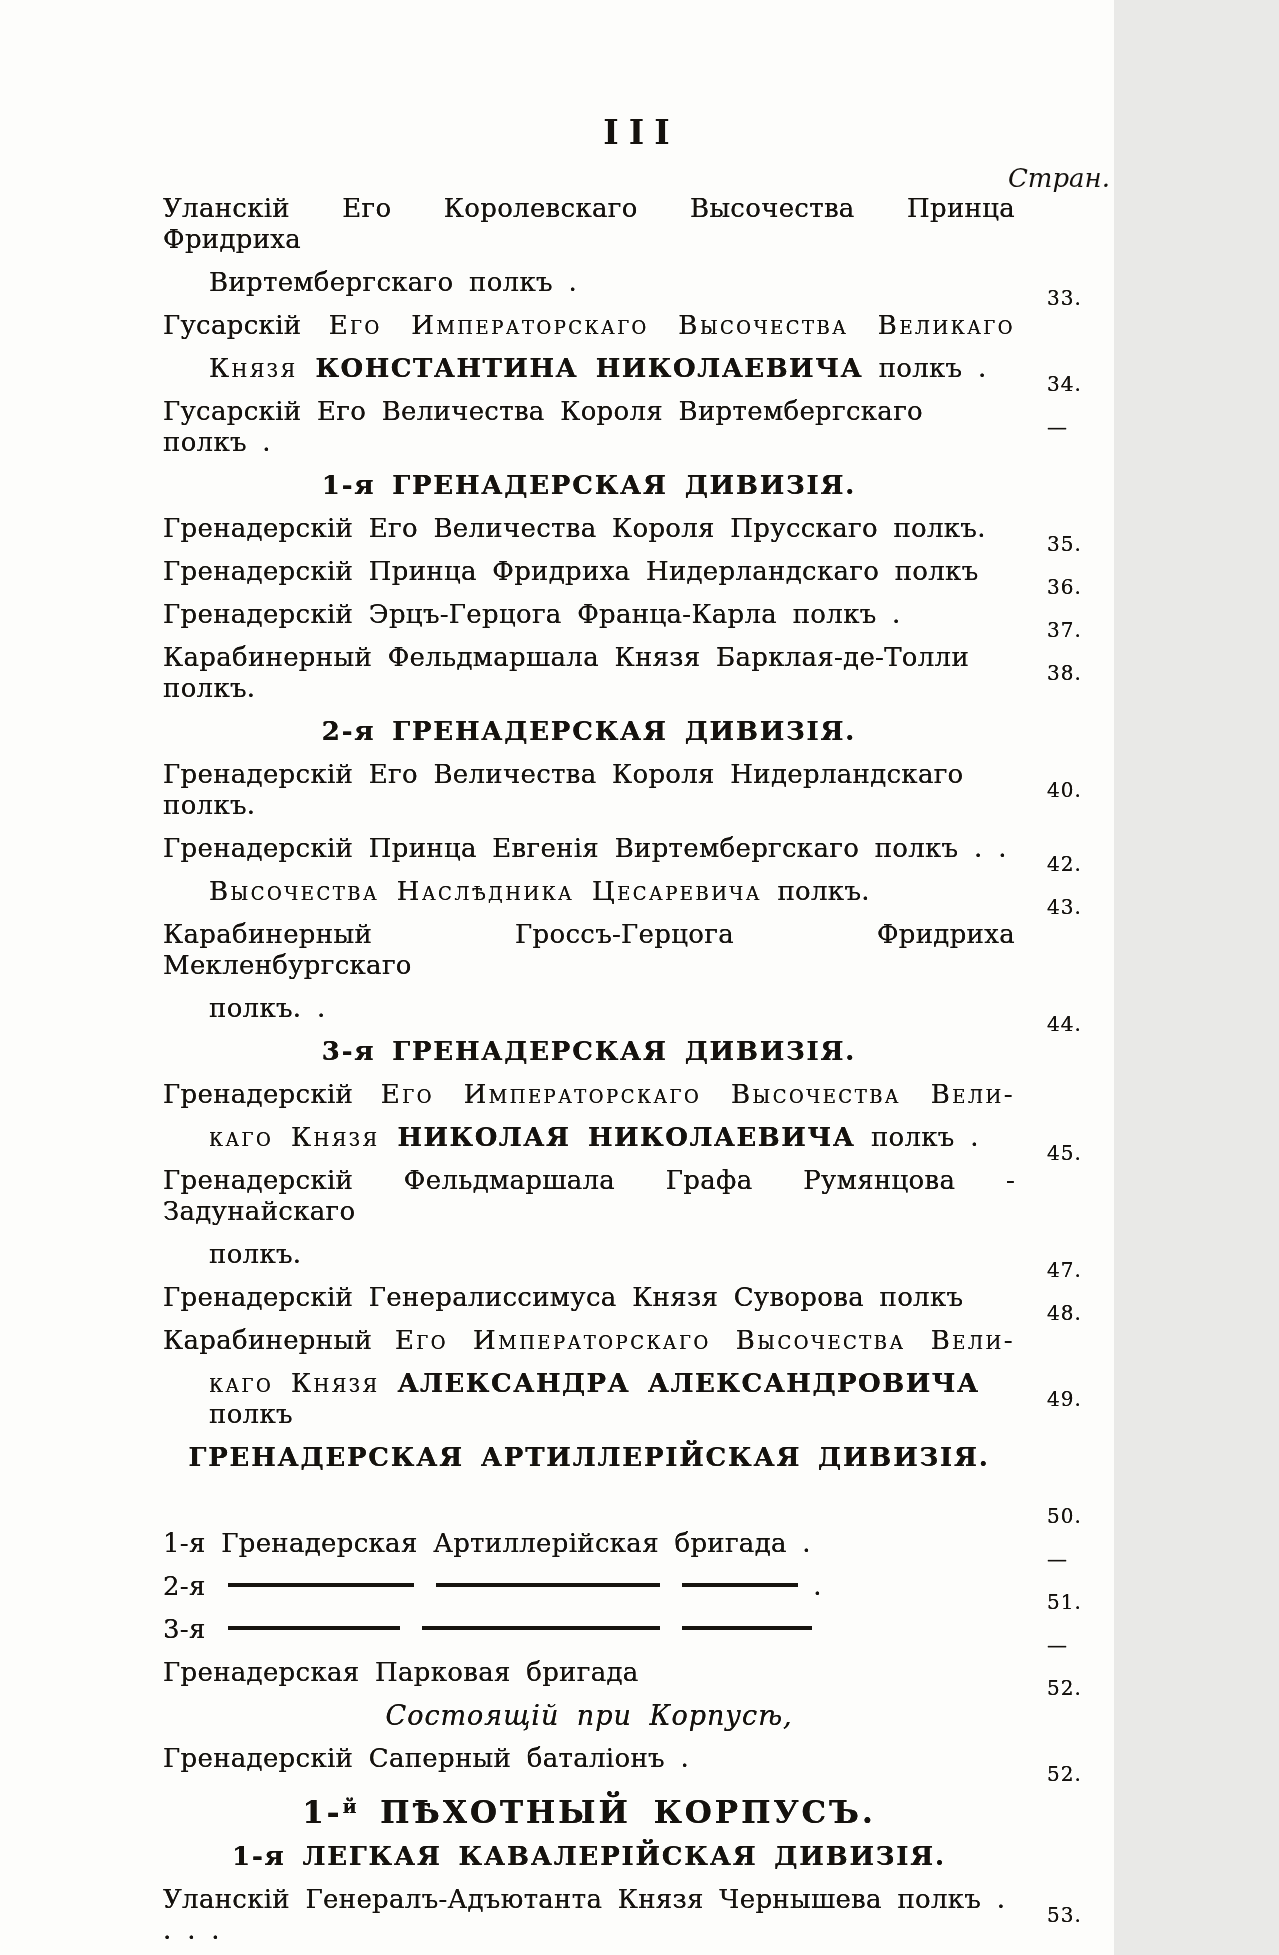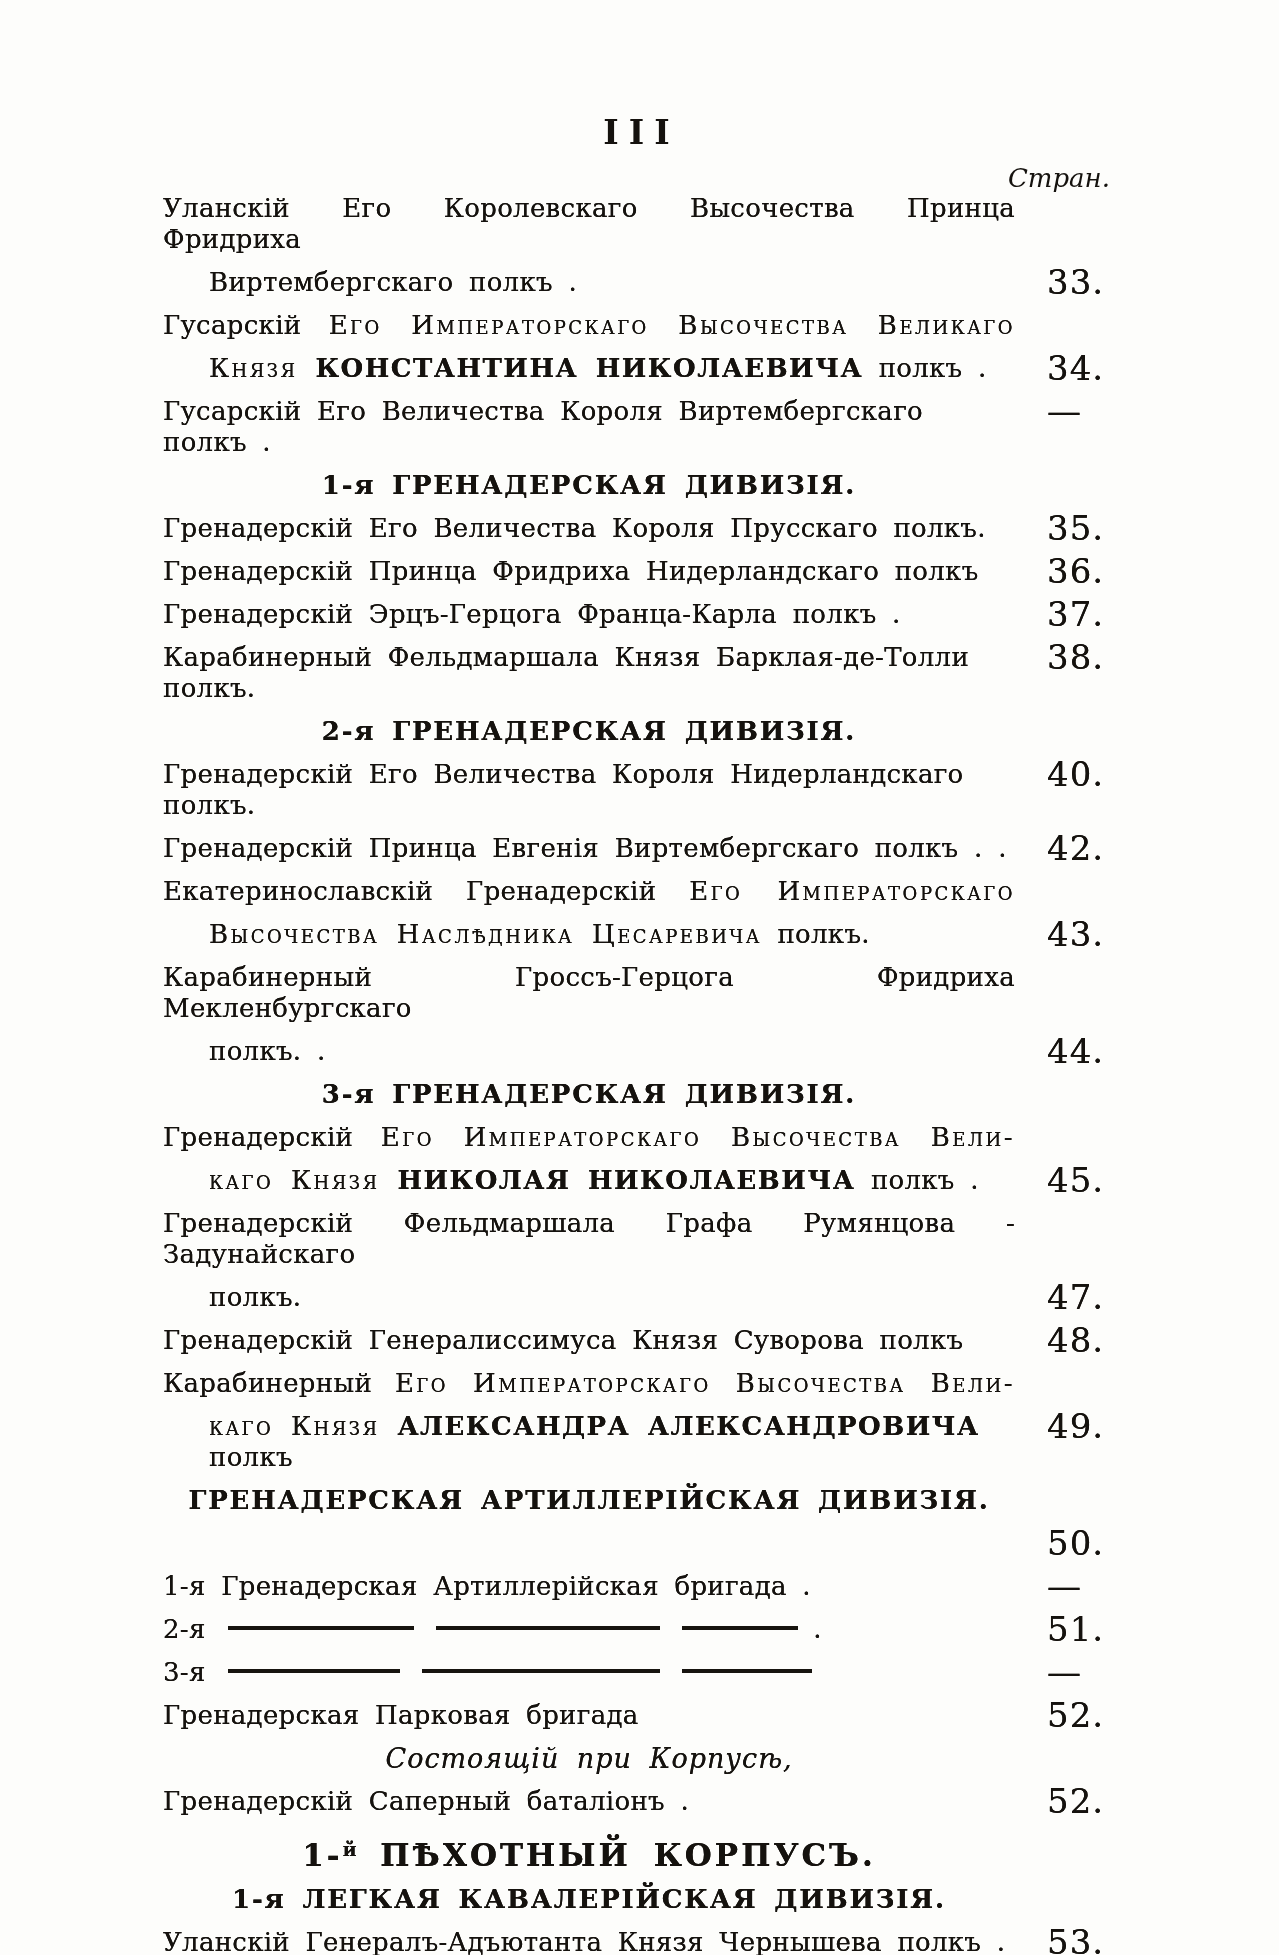--- a/index.html
+++ b/index.html
@@ -4,21 +4,21 @@
 <style>
   html,body { margin:0; padding:0; }
   body {
     width:1279px; height:1955px;
     background:#e9e9e7;
     font-family:"DejaVu Serif", serif;
     color:#15120e;
   }
   .sheet {
     position:relative;
-    width:1279px; height:1955px;
+    width:1114px; height:1955px;
     background:#fdfdfb;
     overflow:hidden;
   }
   .content {
     position:absolute;
     left:163px; top:116px;
     width:947px;
   }
   .roman {
     text-align:center;
@@ -69,23 +69,23 @@
   }
   .row.head-big { margin-top:16px; }
   .row.head-big .txt {
     font-size:31px;
     letter-spacing:3px;
     word-spacing:9px;
     line-height:34px;
   }
   .num {
     position:absolute;
-    left:884px; top:0;
+    left:884px; top:16px;
     width:63px;
-    font-size:34px;
+    font-size:20px;
     letter-spacing:1px;
     text-shadow:0 0 0.5px currentColor;
     white-space:nowrap;
   }
   .run-sc { font-variant:small-caps; letter-spacing:2.5px; }
   .run-caps { font-weight:bold; letter-spacing:1.5px; }
   .run-sup { font-size:0.6em; vertical-align:0.55em; letter-spacing:1px; }
   .run-rule {
     display:inline-block;
     height:4px;
@@ -143,23 +143,20 @@
           <span class="txt"><span class="run-n">2-я ГРЕНАДЕРСКАЯ ДИВИЗІЯ.</span></span>
         </div>
         <div class="row item">
           <span class="txt"><span class="run-n">Гренадерскій Его Величества Короля Нидерландскаго полкъ.</span></span>
           <span class="num">40.</span>
         </div>
         <div class="row item">
           <span class="txt"><span class="run-n">Гренадерскій Принца Евгенія Виртембергскаго полкъ . .</span></span>
           <span class="num">42.</span>
         </div>
-        <div class="row item justify">
-          <span class="txt"><span class="run-n">Екатеринославскій Гренадерскій </span><span class="run-sc">Его Императорскаго</span></span>
-        </div>
         <div class="row item indent">
           <span class="txt"><span class="run-sc">Высочества Наслѣдника Цесаревича</span><span class="run-n"> полкъ.</span></span>
           <span class="num">43.</span>
         </div>
         <div class="row item justify">
           <span class="txt"><span class="run-n">Карабинерный Гроссъ-Герцога Фридриха Мекленбургскаго</span></span>
         </div>
         <div class="row item indent">
           <span class="txt"><span class="run-n">полкъ. .</span></span>
           <span class="num">44.</span>

